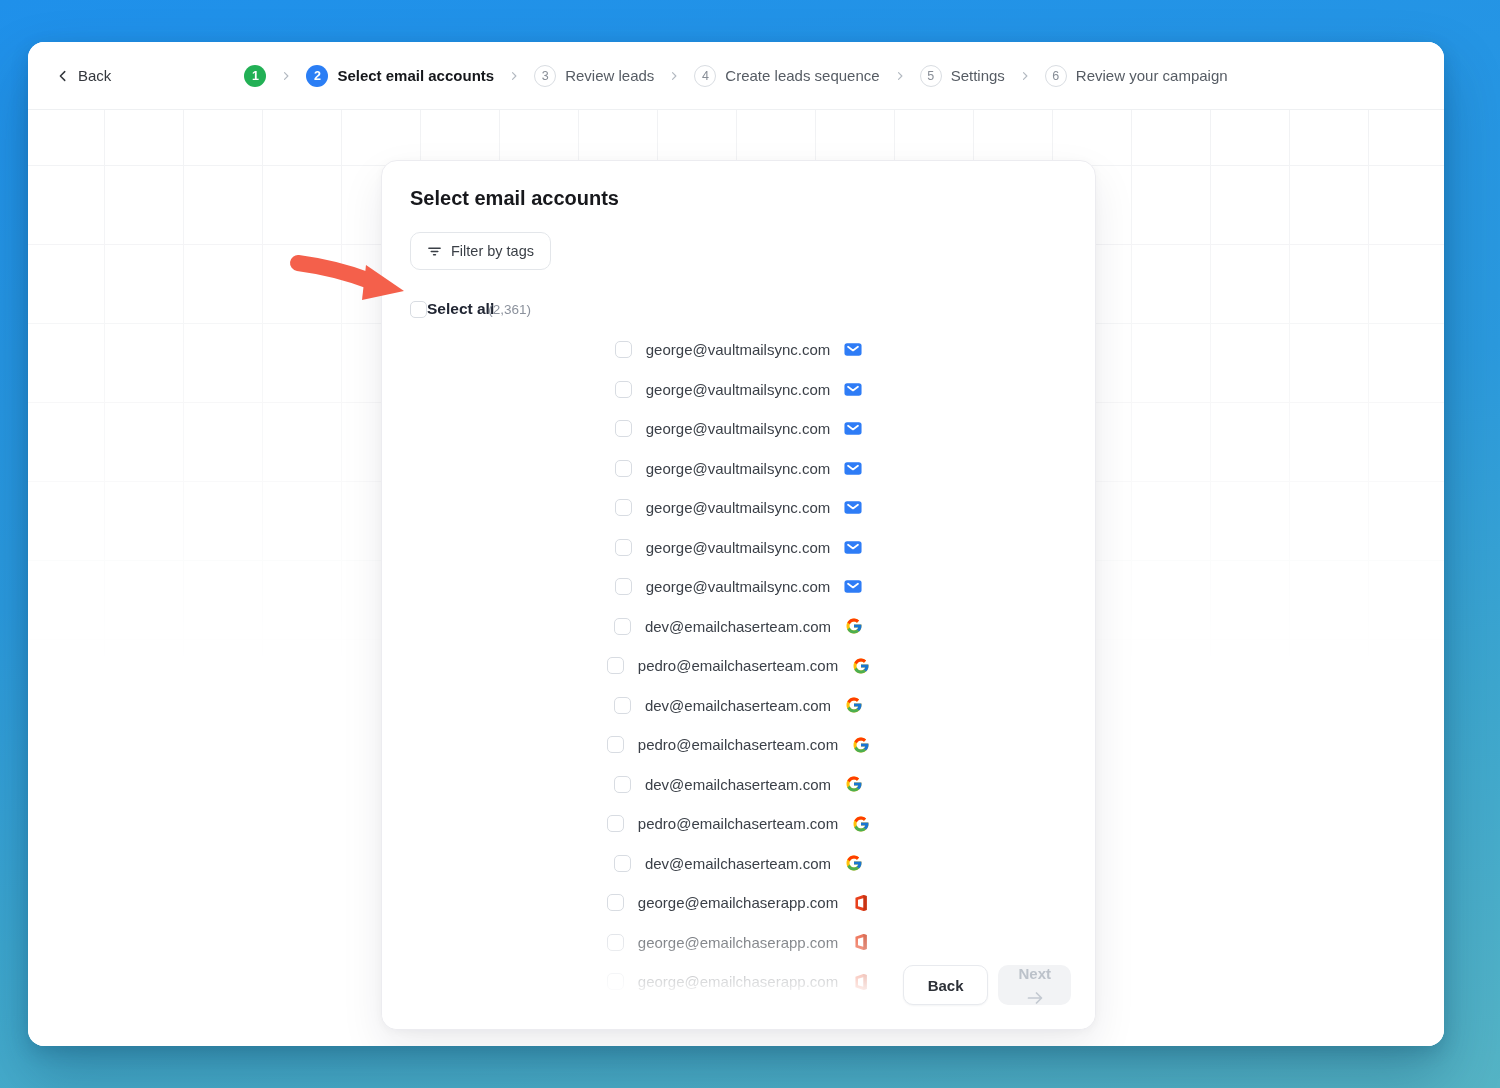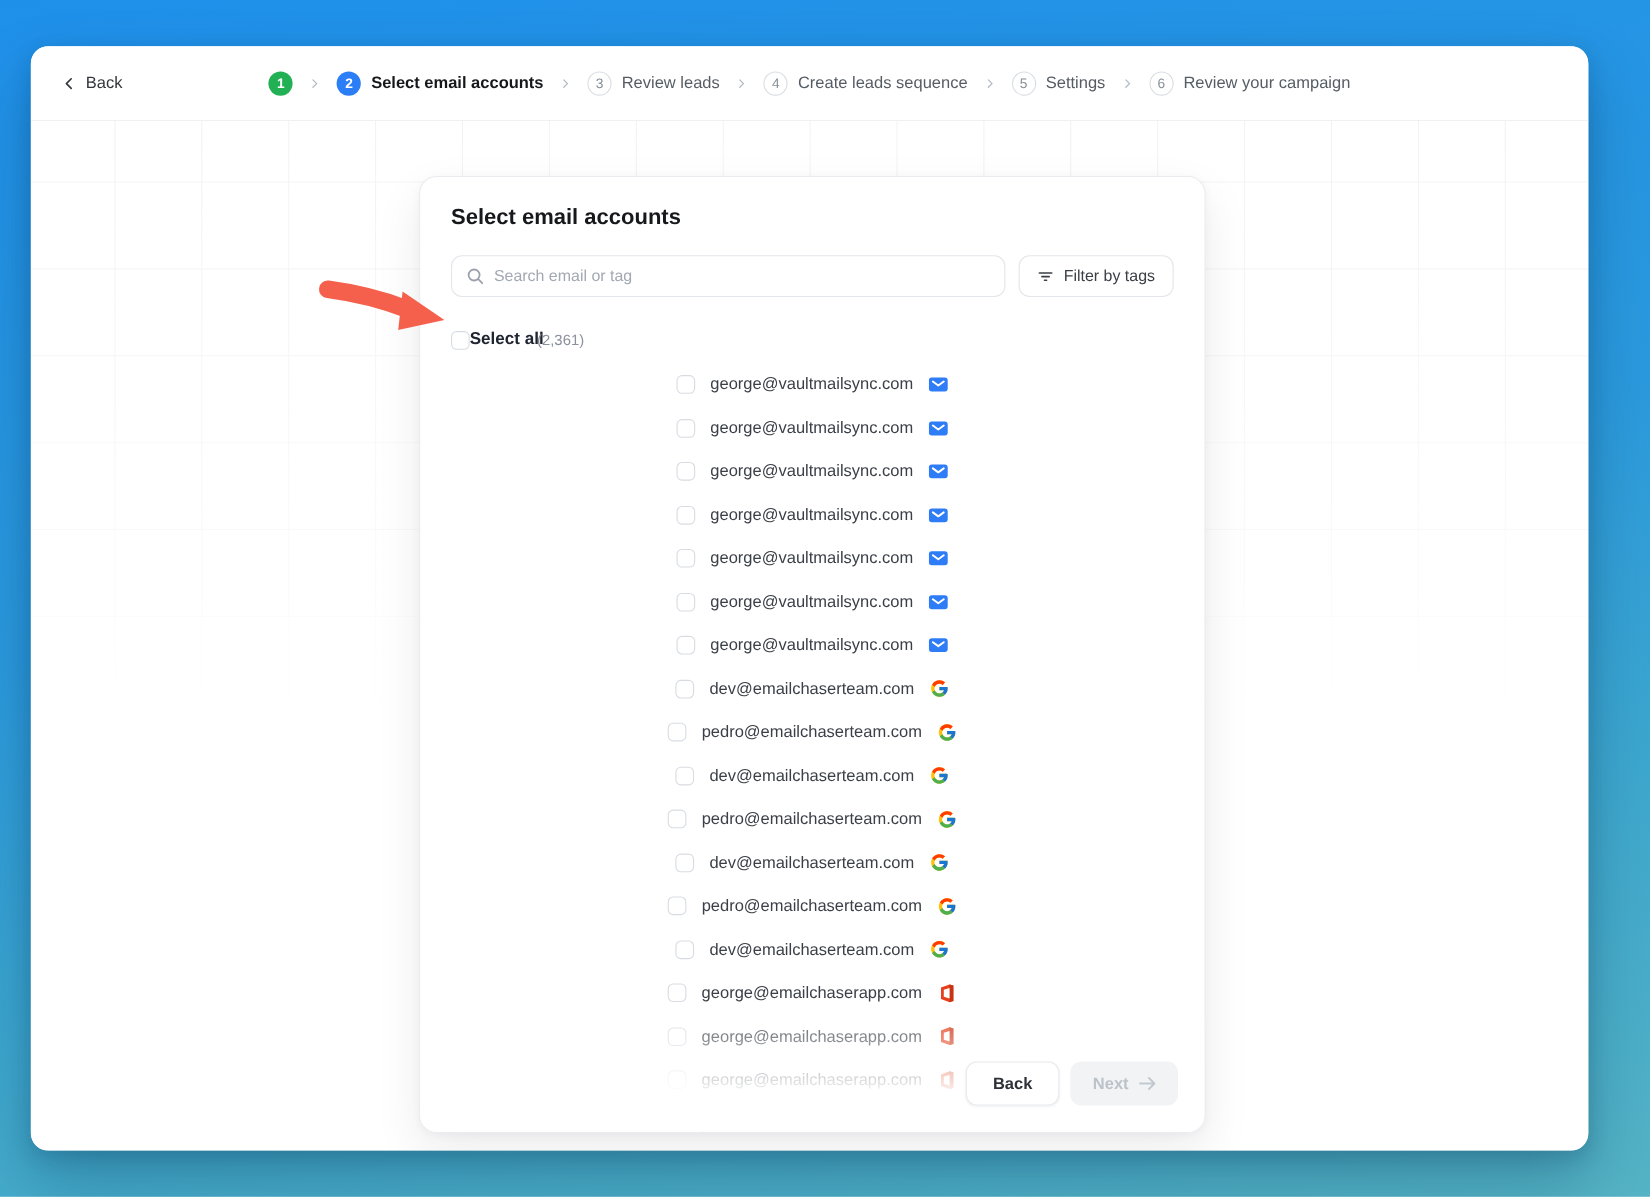--- a/index.html
+++ b/index.html
@@ -99,21 +99,21 @@
     position:absolute; right:24px; bottom:24px; display:flex; gap:10px; z-index:3;
   }
   .btn-back {
     background:#fff; border:1px solid #e8eaee; border-radius:10px; padding:0 24px;
     height:40px; font-size:15px; font-weight:600; color:#2d3138; cursor:pointer;
     box-shadow:0 1px 2px rgba(20,30,55,.05); font-family:"Liberation Sans", sans-serif;
   }
   .btn-next {
     background:#f2f3f5; border:none; border-radius:10px; padding:0 20px; height:40px;
     font-size:15px; font-weight:600; color:#bcc2ca; display:flex; align-items:center;
-    gap:9px; cursor:default; font-family:"Liberation Sans", sans-serif;
+    gap:9px; cursor:default; font-family:"Liberation Sans", sans-serif;flex-direction:column;
   }
   
   .pointer-arrow { position:absolute; left:260px; top:138px; width:124px; height:62px; z-index:6; }
 </style>
 </head>
 <body>
 
 <div class="window">
 
   <div class="header">
@@ -191,27 +191,20 @@
 
     <svg class="pointer-arrow" viewBox="0 0 124 62">
       <path d="M10 15 Q 48 20 82 33" stroke="#f4604b" stroke-width="16" stroke-linecap="round" fill="none"></path>
       <polygon points="78,17 116,43 74,52" fill="#f4604b"></polygon>
     </svg>
 
     <div class="modal">
       <div class="modal-title">Select email accounts</div>
 
       <div class="search-row">
-        <div class="search-box">
-          <svg viewBox="0 0 16 16" fill="none">
-            <circle cx="7" cy="7" r="5" stroke="#9aa1ab" stroke-width="1.6"></circle>
-            <path d="M11 11 L14.4 14.4" stroke="#9aa1ab" stroke-width="1.6" stroke-linecap="round"></path>
-          </svg>
-          <input type="text" placeholder="Search email or tag" style="">
-        </div>
         <button class="filter-btn">
           <svg viewBox="0 0 16 16" fill="none">
             <path d="M2 4.5 H14" stroke="#3a3f46" stroke-width="1.6" stroke-linecap="round"></path>
             <path d="M4.5 8 H11.5" stroke="#3a3f46" stroke-width="1.6" stroke-linecap="round"></path>
             <path d="M7 11.5 H9" stroke="#3a3f46" stroke-width="1.6" stroke-linecap="round"></path>
           </svg>
           <span>Filter by tags</span>
         </button>
       </div>
 

